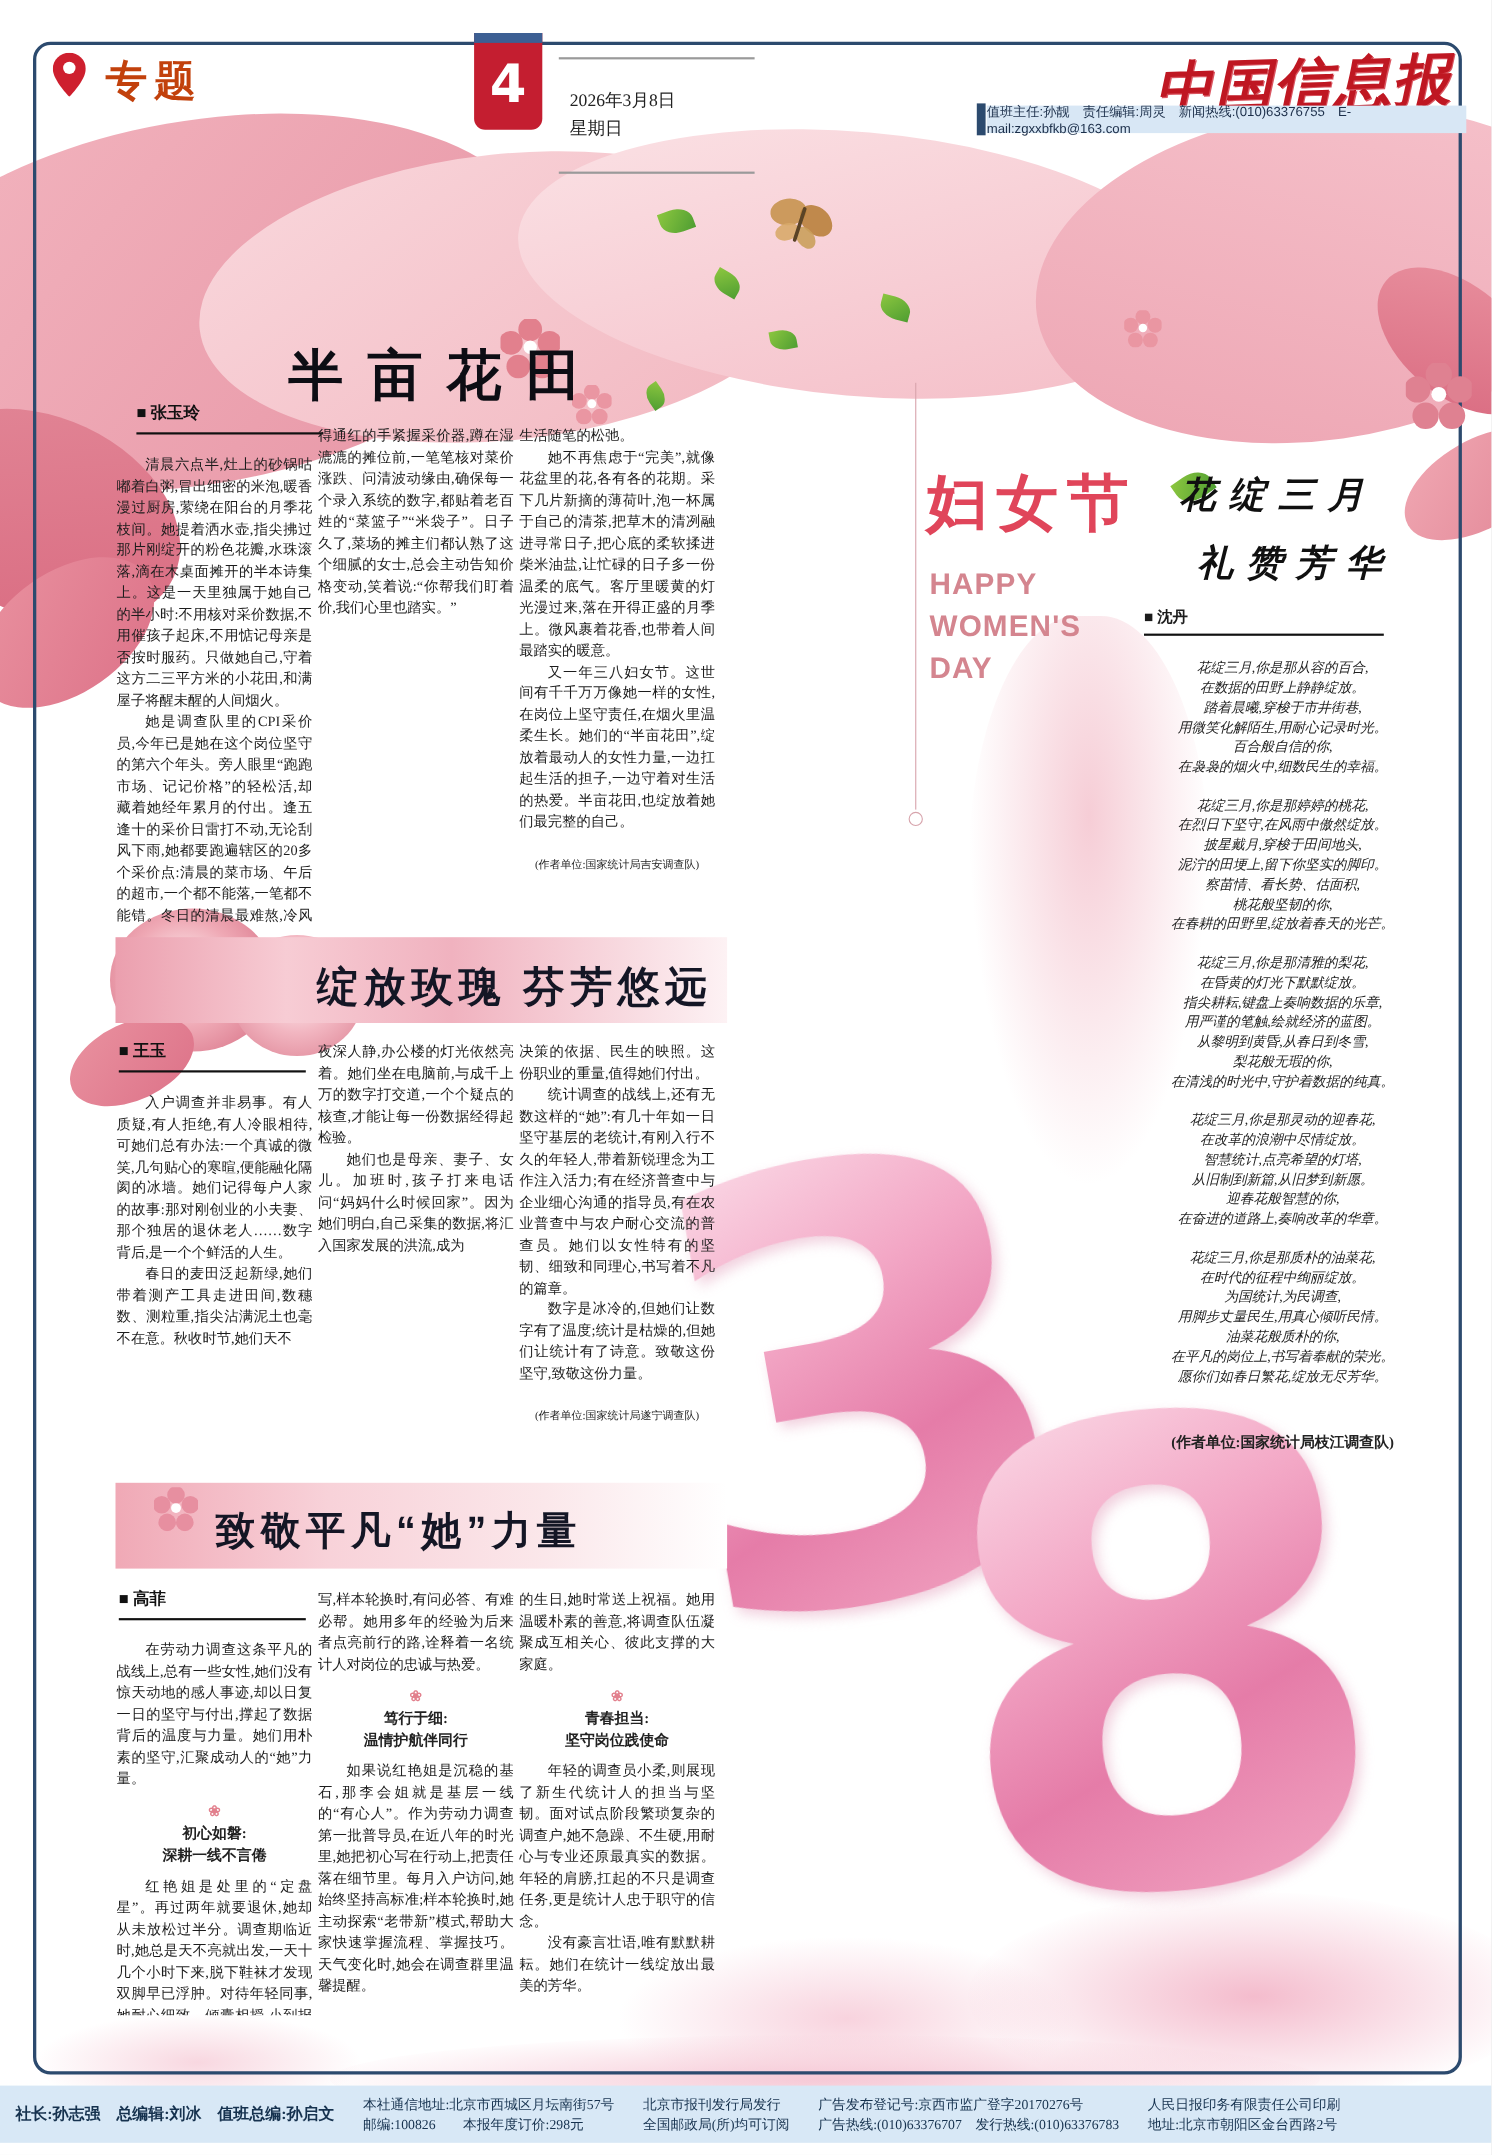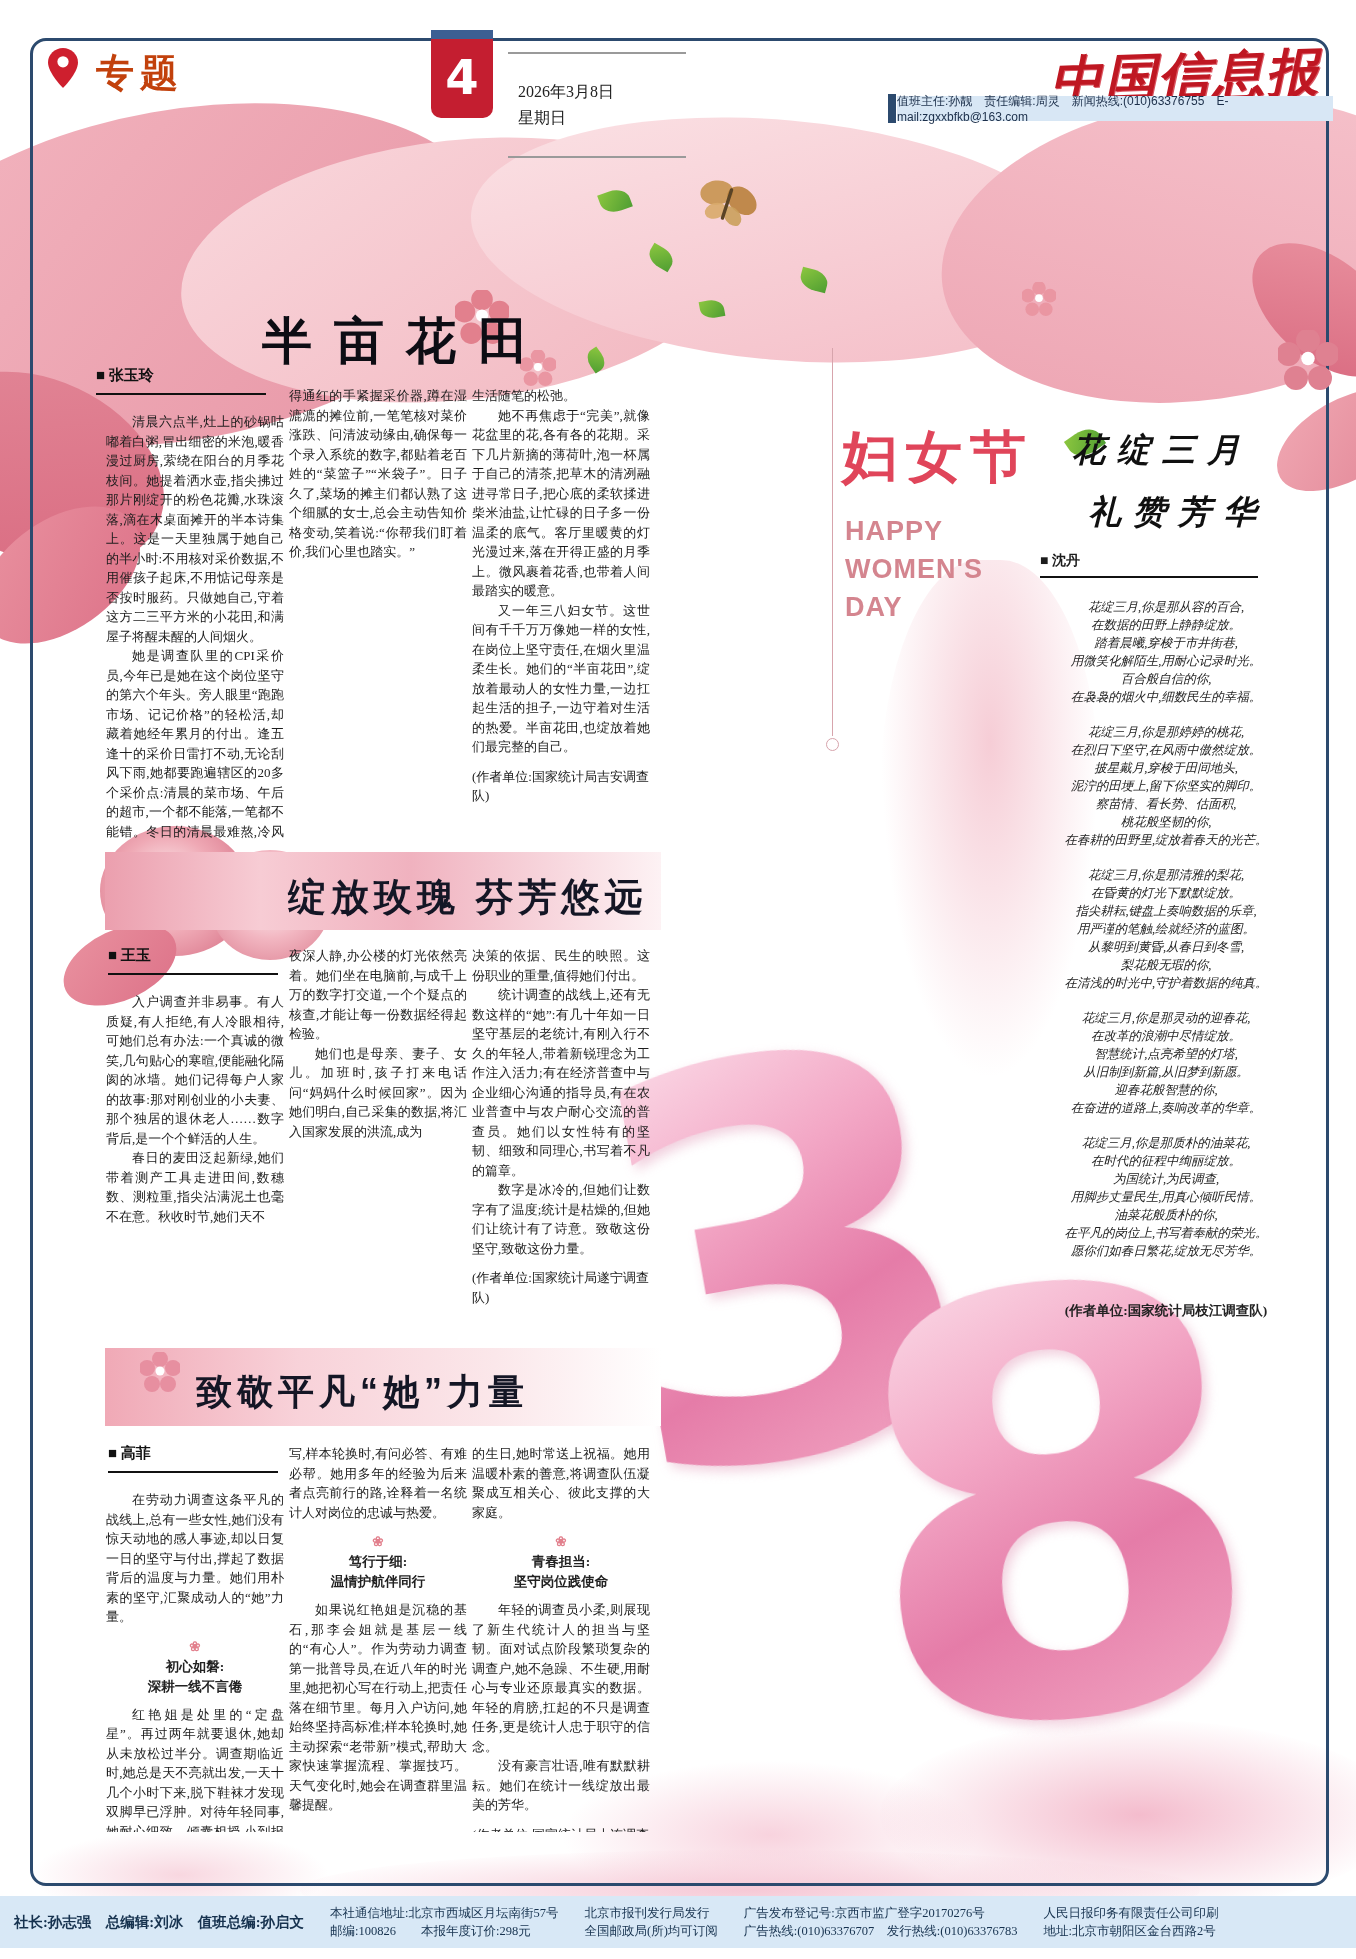--- a/index.html
+++ b/index.html
@@ -33,21 +33,21 @@
   .num-big{position:absolute;font-family:"DejaVu Sans",sans-serif;font-weight:bold;line-height:.9;
            background:linear-gradient(155deg,#fbdce8 5%,#f3a8c6 35%,#e57ca8 60%,#ef9dbd 85%);
            -webkit-background-clip:text;background-clip:text;color:transparent;z-index:1;
            text-shadow:none;filter:drop-shadow(4px 6px 6px rgba(214,120,160,.35));}
   
   .byline{position:absolute;z-index:2;font-size:15px;font-weight:bold;color:#111;
           border-bottom:2.5px solid #111;padding-bottom:8px;}
   .col{position:absolute;z-index:2;width:178px;font-size:13px;line-height:19.5px;overflow:hidden;}
   .para{margin:0;text-indent:2em;text-align:justify;}
   .cont .para:first-child{text-indent:0;}
-  .credit{margin-top:10px;text-align:left;font-size:13px;}
+  .credit{margin-top:20px;text-align:center;font-size:10px;}
   .a-title{position:absolute;z-index:2;font-weight:bold;color:#0d0d14;}
   .banner{position:absolute;left:105px;width:556px;height:78px;z-index:1;
           background:linear-gradient(90deg,#eb9fae 0%,#f7ccd4 28%,#f0b2bf 55%,#fdf2f4 100%);}
   .banner-title{position:absolute;z-index:2;font-size:38px;font-weight:bold;letter-spacing:5px;color:#141625;
                 font-family:"Liberation Sans","DejaVu Sans",sans-serif;}
   .subhead{margin:10px 0 8px;text-align:center;font-weight:bold;font-size:13.5px;line-height:20px;color:#222;}
   .subhead .flower-mini{color:#e2808d;}
   
   .vline{position:absolute;left:832px;top:348px;width:1px;height:388px;background:#d7a4ac;z-index:2;}
   .vline-dot{position:absolute;left:826px;top:738px;width:11px;height:11px;border:1.5px solid #d7a4ac;
@@ -156,21 +156,21 @@
     <div class="num">4</div>
   </div>
   <div class="hdr-date">
     <div>2026年3月8日</div>
     <div>星期日</div>
   </div>
   <div class="masthead">中国信息报</div>
   <div class="info-bar">值班主任:孙靓　责任编辑:周灵　新闻热线:(010)63376755　E-mail:zgxxbfkb@163.com</div>
 
   <div class="a-title" style="left:262px;top:308px;font-size:50px;letter-spacing:22px;">半亩花田</div>
-  <div class="byline" style="left:96px;top:366px;width:170px;">■ 张玉玲</div>
+  <div class="byline" style="left:124px;top:366px;width:170px;">■ 张玉玲</div>
   <div class="col" style="left:106px;top:412px;height:432px;">
     <div>
         <p class="para">清晨六点半,灶上的砂锅咕嘟着白粥,冒出细密的米泡,暖香漫过厨房,萦绕在阳台的月季花枝间。她提着洒水壶,指尖拂过那片刚绽开的粉色花瓣,水珠滚落,滴在木桌面摊开的半本诗集上。这是一天里独属于她自己的半小时:不用核对采价数据,不用催孩子起床,不用惦记母亲是否按时服药。只做她自己,守着这方二三平方米的小花田,和满屋子将醒未醒的人间烟火。</p>
         <p class="para">她是调查队里的CPI采价员,今年已是她在这个岗位坚守的第六个年头。旁人眼里“跑跑市场、记记价格”的轻松活,却藏着她经年累月的付出。逢五逢十的采价日雷打不动,无论刮风下雨,她都要跑遍辖区的20多个采价点:清晨的菜市场、午后的超市,一个都不能落,一笔都不能错。冬日的清晨最难熬,冷风灌进领口,冻</p>
       </div>
   </div>
   <div class="col cont" style="left:289px;top:386px;height:458px;">
     <div class="cont">
         <p class="para">得通红的手紧握采价器,蹲在湿漉漉的摊位前,一笔笔核对菜价涨跌、问清波动缘由,确保每一个录入系统的数字,都贴着老百姓的“菜篮子”“米袋子”。日子久了,菜场的摊主们都认熟了这个细腻的女士,总会主动告知价格变动,笑着说:“你帮我们盯着价,我们心里也踏实。”</p>
       </div>

